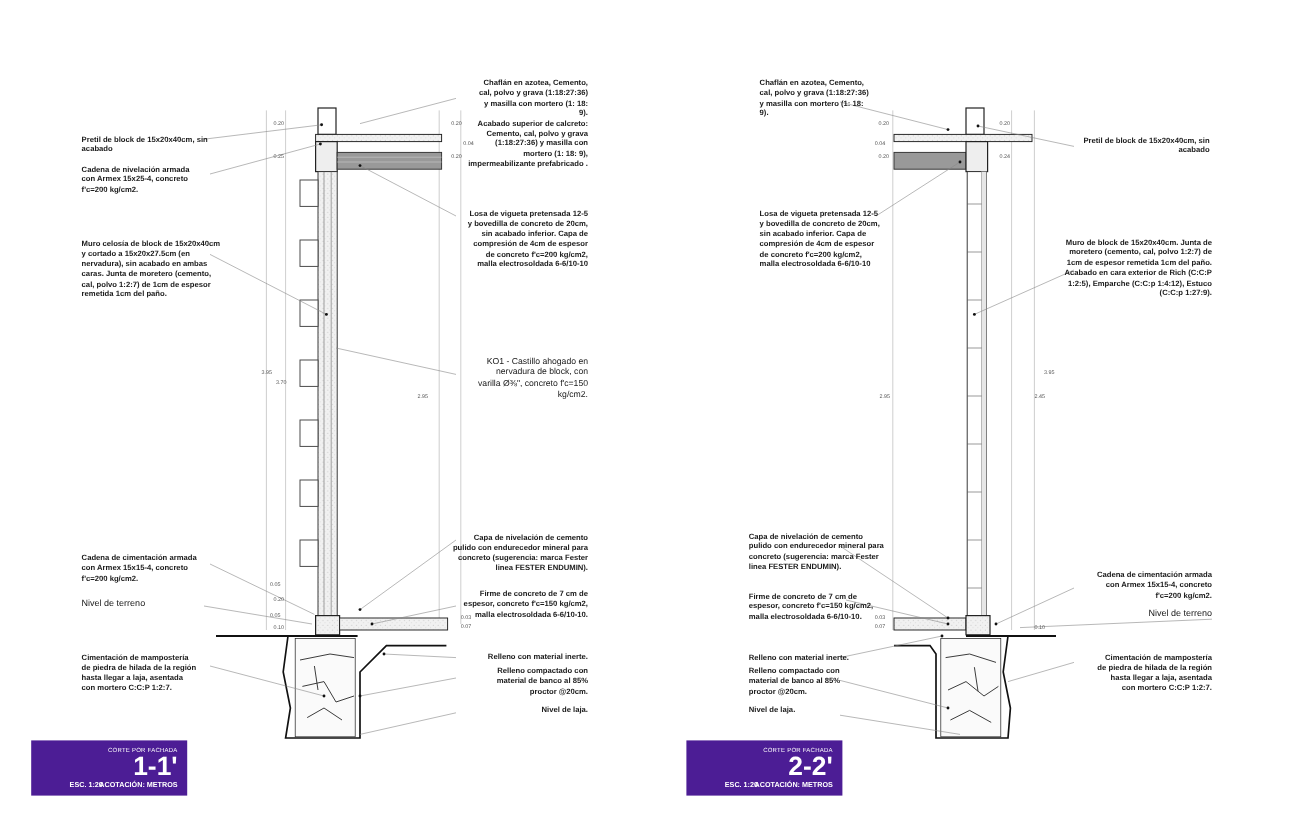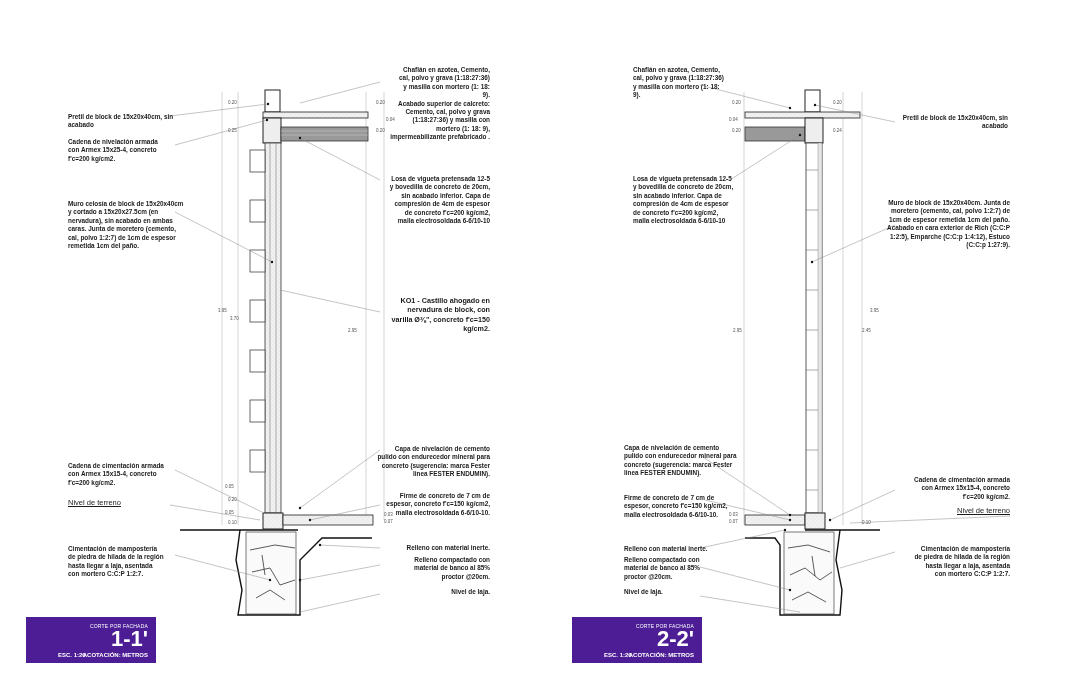--- a/index.html
+++ b/index.html
@@ -1,20 +1,20 @@
 <!DOCTYPE html>
 <html><head>
 <meta charset="utf-8">
 <style>
   html,body{margin:0;padding:0;background:#fff;}
   body{width:1080px;height:699px;position:relative;overflow:hidden;font-family:"Liberation Sans",sans-serif;color:#111;}
   .note{position:absolute;font-size:6.4px;line-height:8.4px;font-weight:bold;color:#1a1a1a;white-space:pre-line;}
   .note.r{text-align:right;}
-  .note.plain{font-weight:normal;font-size:7.5px;line-height:9.5px;text-decoration:underline;}
-  .note.big{font-weight:bold;font-size:7.2px;line-height:9.4px;}
+  .note.plain{font-weight:normal;font-size:7.5px;line-height:9.5px;}
+  .note.big{font-weight:normal;font-size:7.2px;line-height:9.4px;}
   .dim{position:absolute;font-size:4.5px;color:#555;}
   svg.draw{position:absolute;left:0;top:0;}
   .titleblock{position:absolute;background:#4c1d95;color:#fff;width:130px;height:46px;}
   .titleblock .sub{position:absolute;right:8px;top:6px;font-size:5px;letter-spacing:0.2px;}
   .titleblock .num{position:absolute;right:8px;top:11px;font-size:22px;font-weight:bold;line-height:22px;}
   .titleblock .esc{position:absolute;left:32px;bottom:5px;font-size:6px;font-weight:bold;}
   .titleblock .acot{position:absolute;right:8px;bottom:5px;font-size:6px;font-weight:bold;}
 </style>
 </head>
 <body>

